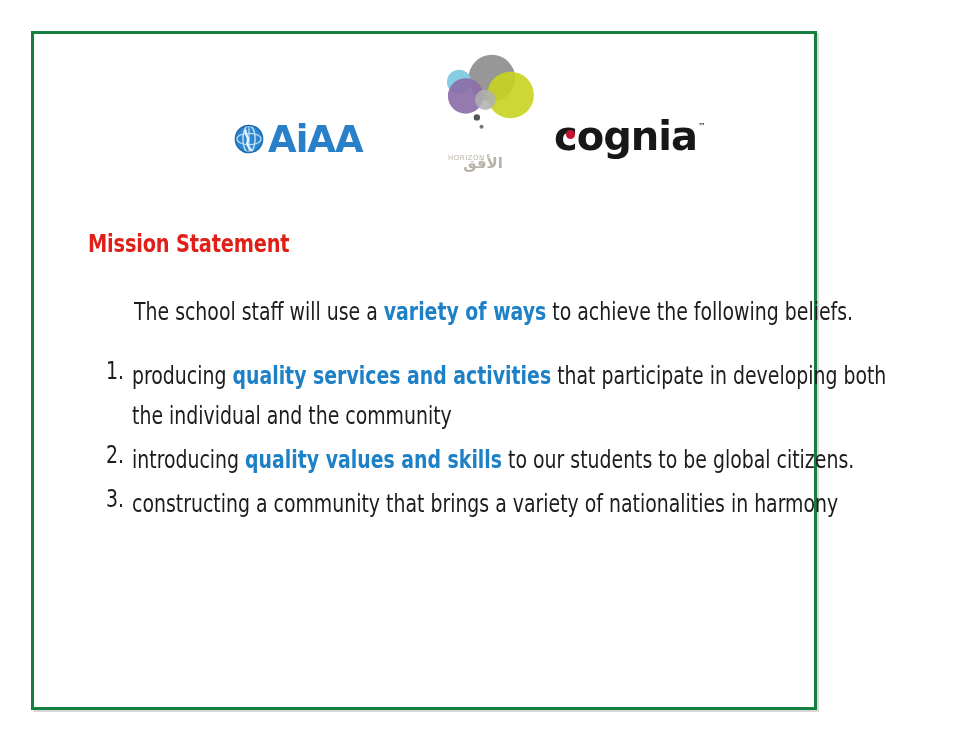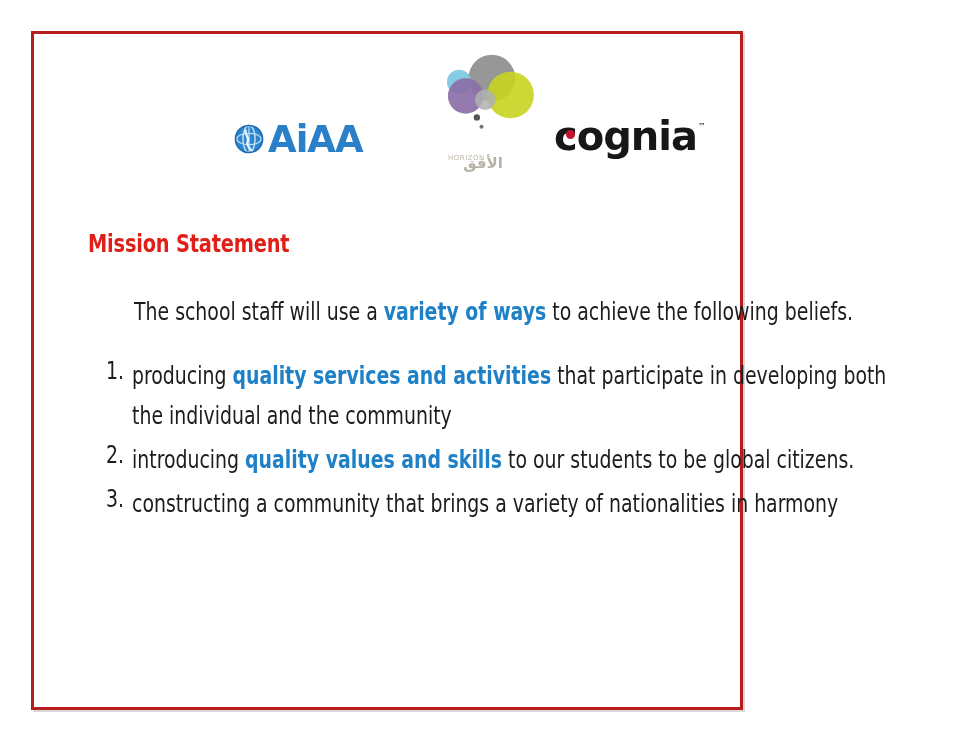--- a/index.html
+++ b/index.html
@@ -19,23 +19,23 @@
     width: 960px;
     height: 742px;
     background: #ffffff;
   }
 
   
   .slide-frame {
     position: absolute;
     left: 31px;
     top: 31px;
-    width: 712px;
+    width: 786px;
     height: 679px;
-    border: 3px solid #b91c1c;
+    border: 3px solid #15803d;
     background: #ffffff;
     box-sizing: border-box;
     box-shadow: 2px 2px 0 0 #d9d9d9;
   }
 
   
   .logo-row {
     position: absolute;
     left: 0;
     top: 0;

